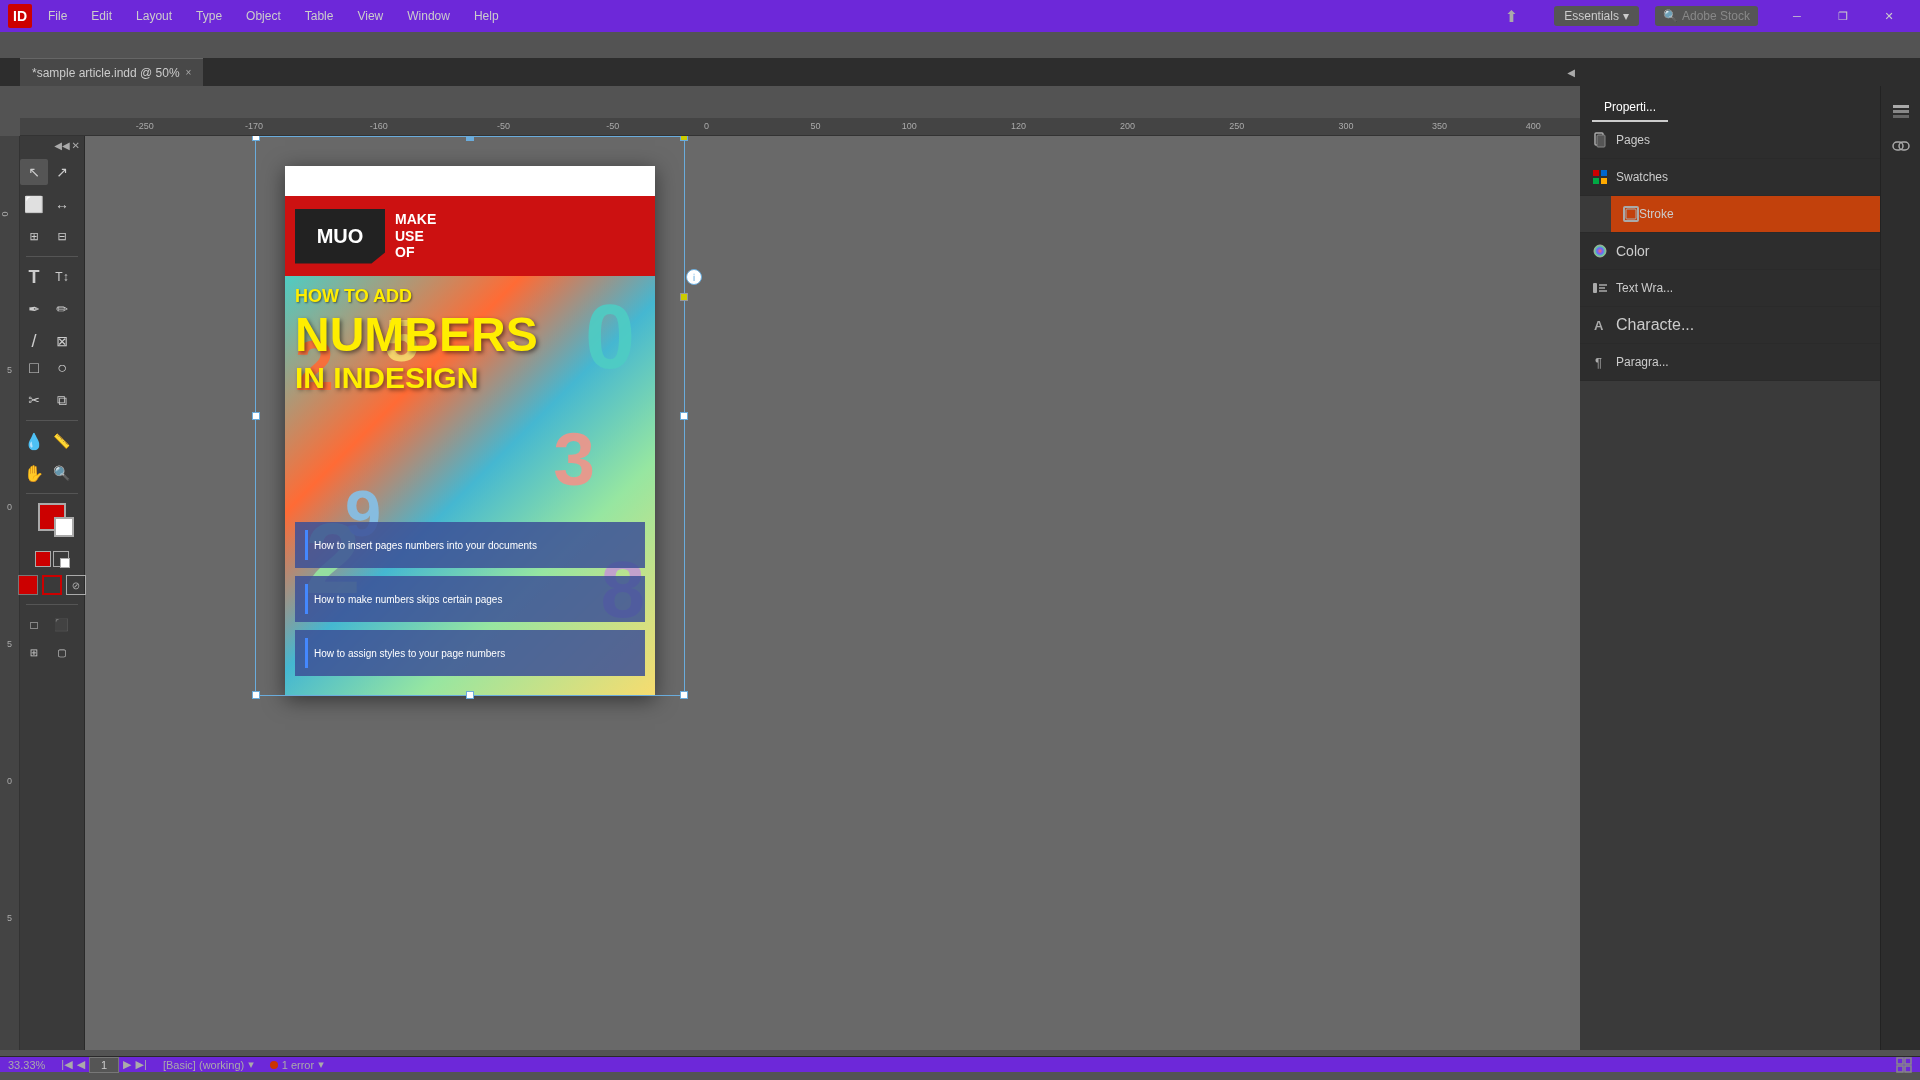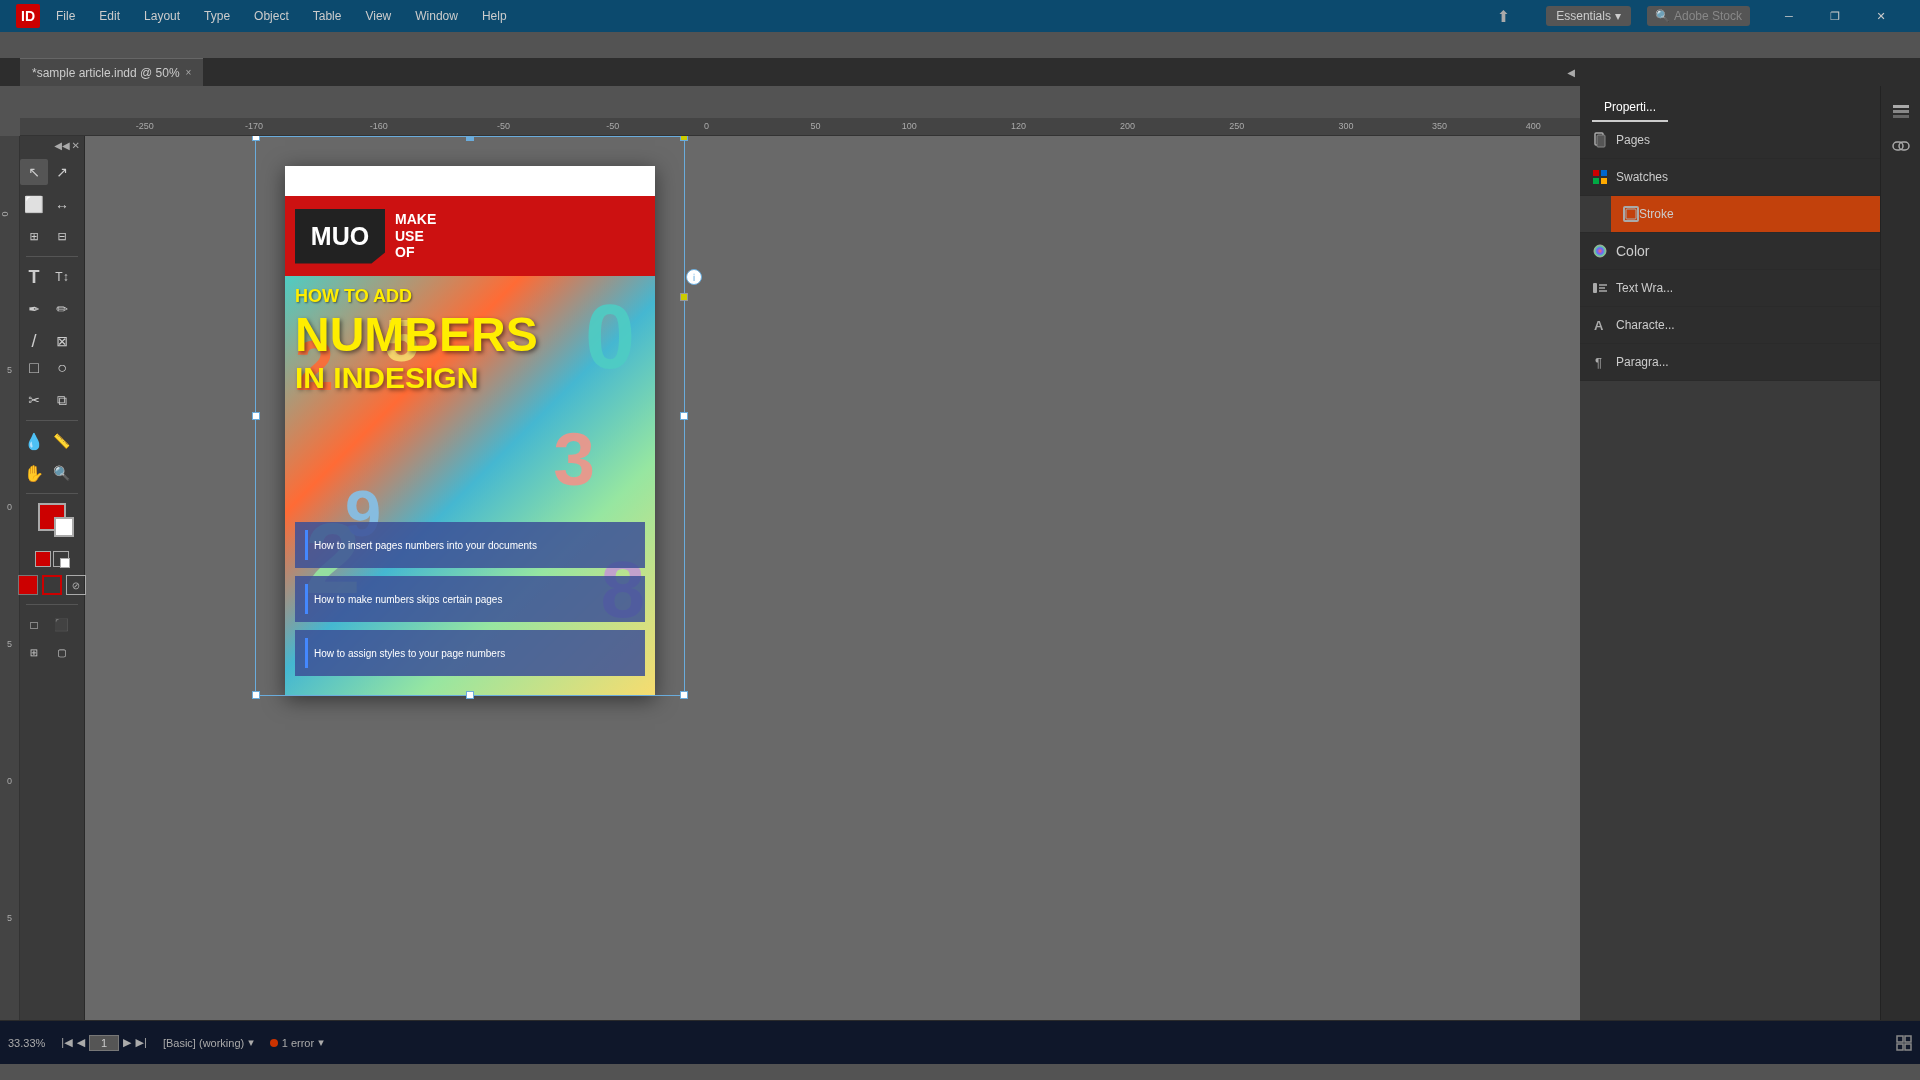--- a/index.html
+++ b/index.html
@@ -1,21 +1,21 @@
 <!DOCTYPE html>
 <html><head>
   <meta charset="utf-8">
   <style>
     * { margin: 0; padding: 0; box-sizing: border-box; }
     body { width: 1920px; height: 1080px; overflow: hidden; background: #535353; font-family: Arial, sans-serif; }
 
     
     #titlebar {
-      width: 100%; height: 32px; background: #0c4a6e; display: flex; align-items: center;
-      justify-content: space-between; padding: 0 16px; position: absolute; top: 0; left: 0; z-index: 100;
+      width: 100%; height: 32px; background: #6d28d9; display: flex; align-items: center;
+      justify-content: space-between; padding: 0 8px; position: absolute; top: 0; left: 0; z-index: 100;
     }
     .titlebar-left { display: flex; align-items: center; gap: 8px; }
     .titlebar-right { display: flex; align-items: center; gap: 16px; }
     .app-icon { width: 24px; height: 24px; background: #cc0000; display: flex; align-items: center; justify-content: center; color: white; font-size: 14px; font-weight: bold; border-radius: 2px; }
     .window-controls { display: flex; gap: 0; }
     .win-btn { width: 46px; height: 32px; display: flex; align-items: center; justify-content: center; color: #ccc; font-size: 11px; cursor: pointer; }
     .menu-item { color: #ccc; font-size: 12px; padding: 2px 8px; cursor: pointer; border-radius: 2px; }
 
     
     #tabbar {
@@ -98,21 +98,21 @@
     .page-white-top { width: 100%; height: 30px; background: white; }
     .page-red-header {
       width: 100%; height: 80px; background: #cc1111;
       display: flex; align-items: center; padding: 10px;
     }
     .muo-logo {
       width: 90px; height: 55px; background: #222; display: flex; align-items: center;
       justify-content: center; margin-right: 10px; flex-shrink: 0; position: relative;
       clip-path: polygon(0 0, 100% 0, 100% 80%, 85% 100%, 0 100%);
     }
-    .muo-logo-text { color: white; font-size: 25px; font-weight: bold; }
+    .muo-logo-text { color: white; font-size: 20px; font-weight: bold; }
     .muo-tagline { color: white; font-size: 14px; font-weight: bold; line-height: 1.2; }
 
     .page-photo {
       width: 100%; height: 420px;
       background: linear-gradient(135deg, #4ecdc4 0%, #ff6b35 30%, #45b7d1 50%, #96e6a1 70%, #f7dc6f 100%);
       position: relative; overflow: hidden;
       display: flex; align-items: flex-end;
     }
 
     
@@ -150,22 +150,22 @@
     }
     .panel-tab-header {
       background: #2d2d2d; padding: 8px 12px 0;
       display: flex; gap: 0;
     }
     .ptab { padding: 6px 12px; font-size: 12px; color: #aaa; cursor: pointer; border-bottom: 2px solid transparent; }
     .ptab.active { color: #fff; border-bottom: 2px solid #ccc; }
 
     
     #statusbar {
-      position: absolute; bottom: 16px; left: 0; right: 0; height: 44px;
-      background: #0f172a; display: flex; align-items: center;
+      position: absolute; bottom: 8px; left: 0; right: 0; height: 16px;
+      background: #6d28d9; display: flex; align-items: center;
       padding: 0 8px; gap: 16px; border-top: 1px solid #2a2a2a; z-index: 100;
     }
     .status-item { color: #aaa; font-size: 11px; display: flex; align-items: center; gap: 4px; cursor: pointer; }
     .status-dot { width: 8px; height: 8px; border-radius: 50%; background: #cc3300; }
 
     
     .essentials-btn {
       background: #555; color: #ccc; font-size: 12px; padding: 3px 10px;
       border-radius: 3px; display: flex; align-items: center; gap: 4px; cursor: pointer;
     }
@@ -501,21 +501,21 @@
       </svg>
       <span style="color:#ccc; font-size:12px; font-weight:500;">Text Wra...</span>
     </div>
   </div>
 
   <div style="background:#3a3a3a; border-bottom:1px solid #2a2a2a;">
     <div style="height:36px; background:#2d2d2d; display:flex; align-items:center; padding:0 12px; gap:8px; cursor:pointer;">
       <svg width="16" height="16" viewBox="0 0 16 16" fill="none">
         <text x="2" y="13" font-size="13" fill="#aaa" font-family="Arial" font-weight="bold">A</text>
       </svg>
-      <span style="color:#ccc; font-size:12px; font-weight:500;">Characte...</span>
+      <span style="color:#ccc; font-size:16px; font-weight:500;">Characte...</span>
     </div>
   </div>
 
   <div style="background:#3a3a3a; border-bottom:1px solid #2a2a2a;">
     <div style="height:36px; background:#2d2d2d; display:flex; align-items:center; padding:0 12px; gap:8px; cursor:pointer;">
       <svg width="16" height="16" viewBox="0 0 16 16" fill="none">
         <text x="3" y="13" font-size="13" fill="#aaa" font-family="Arial">¶</text>
       </svg>
       <span style="color:#ccc; font-size:12px; font-weight:500;">Paragra...</span>
     </div>

